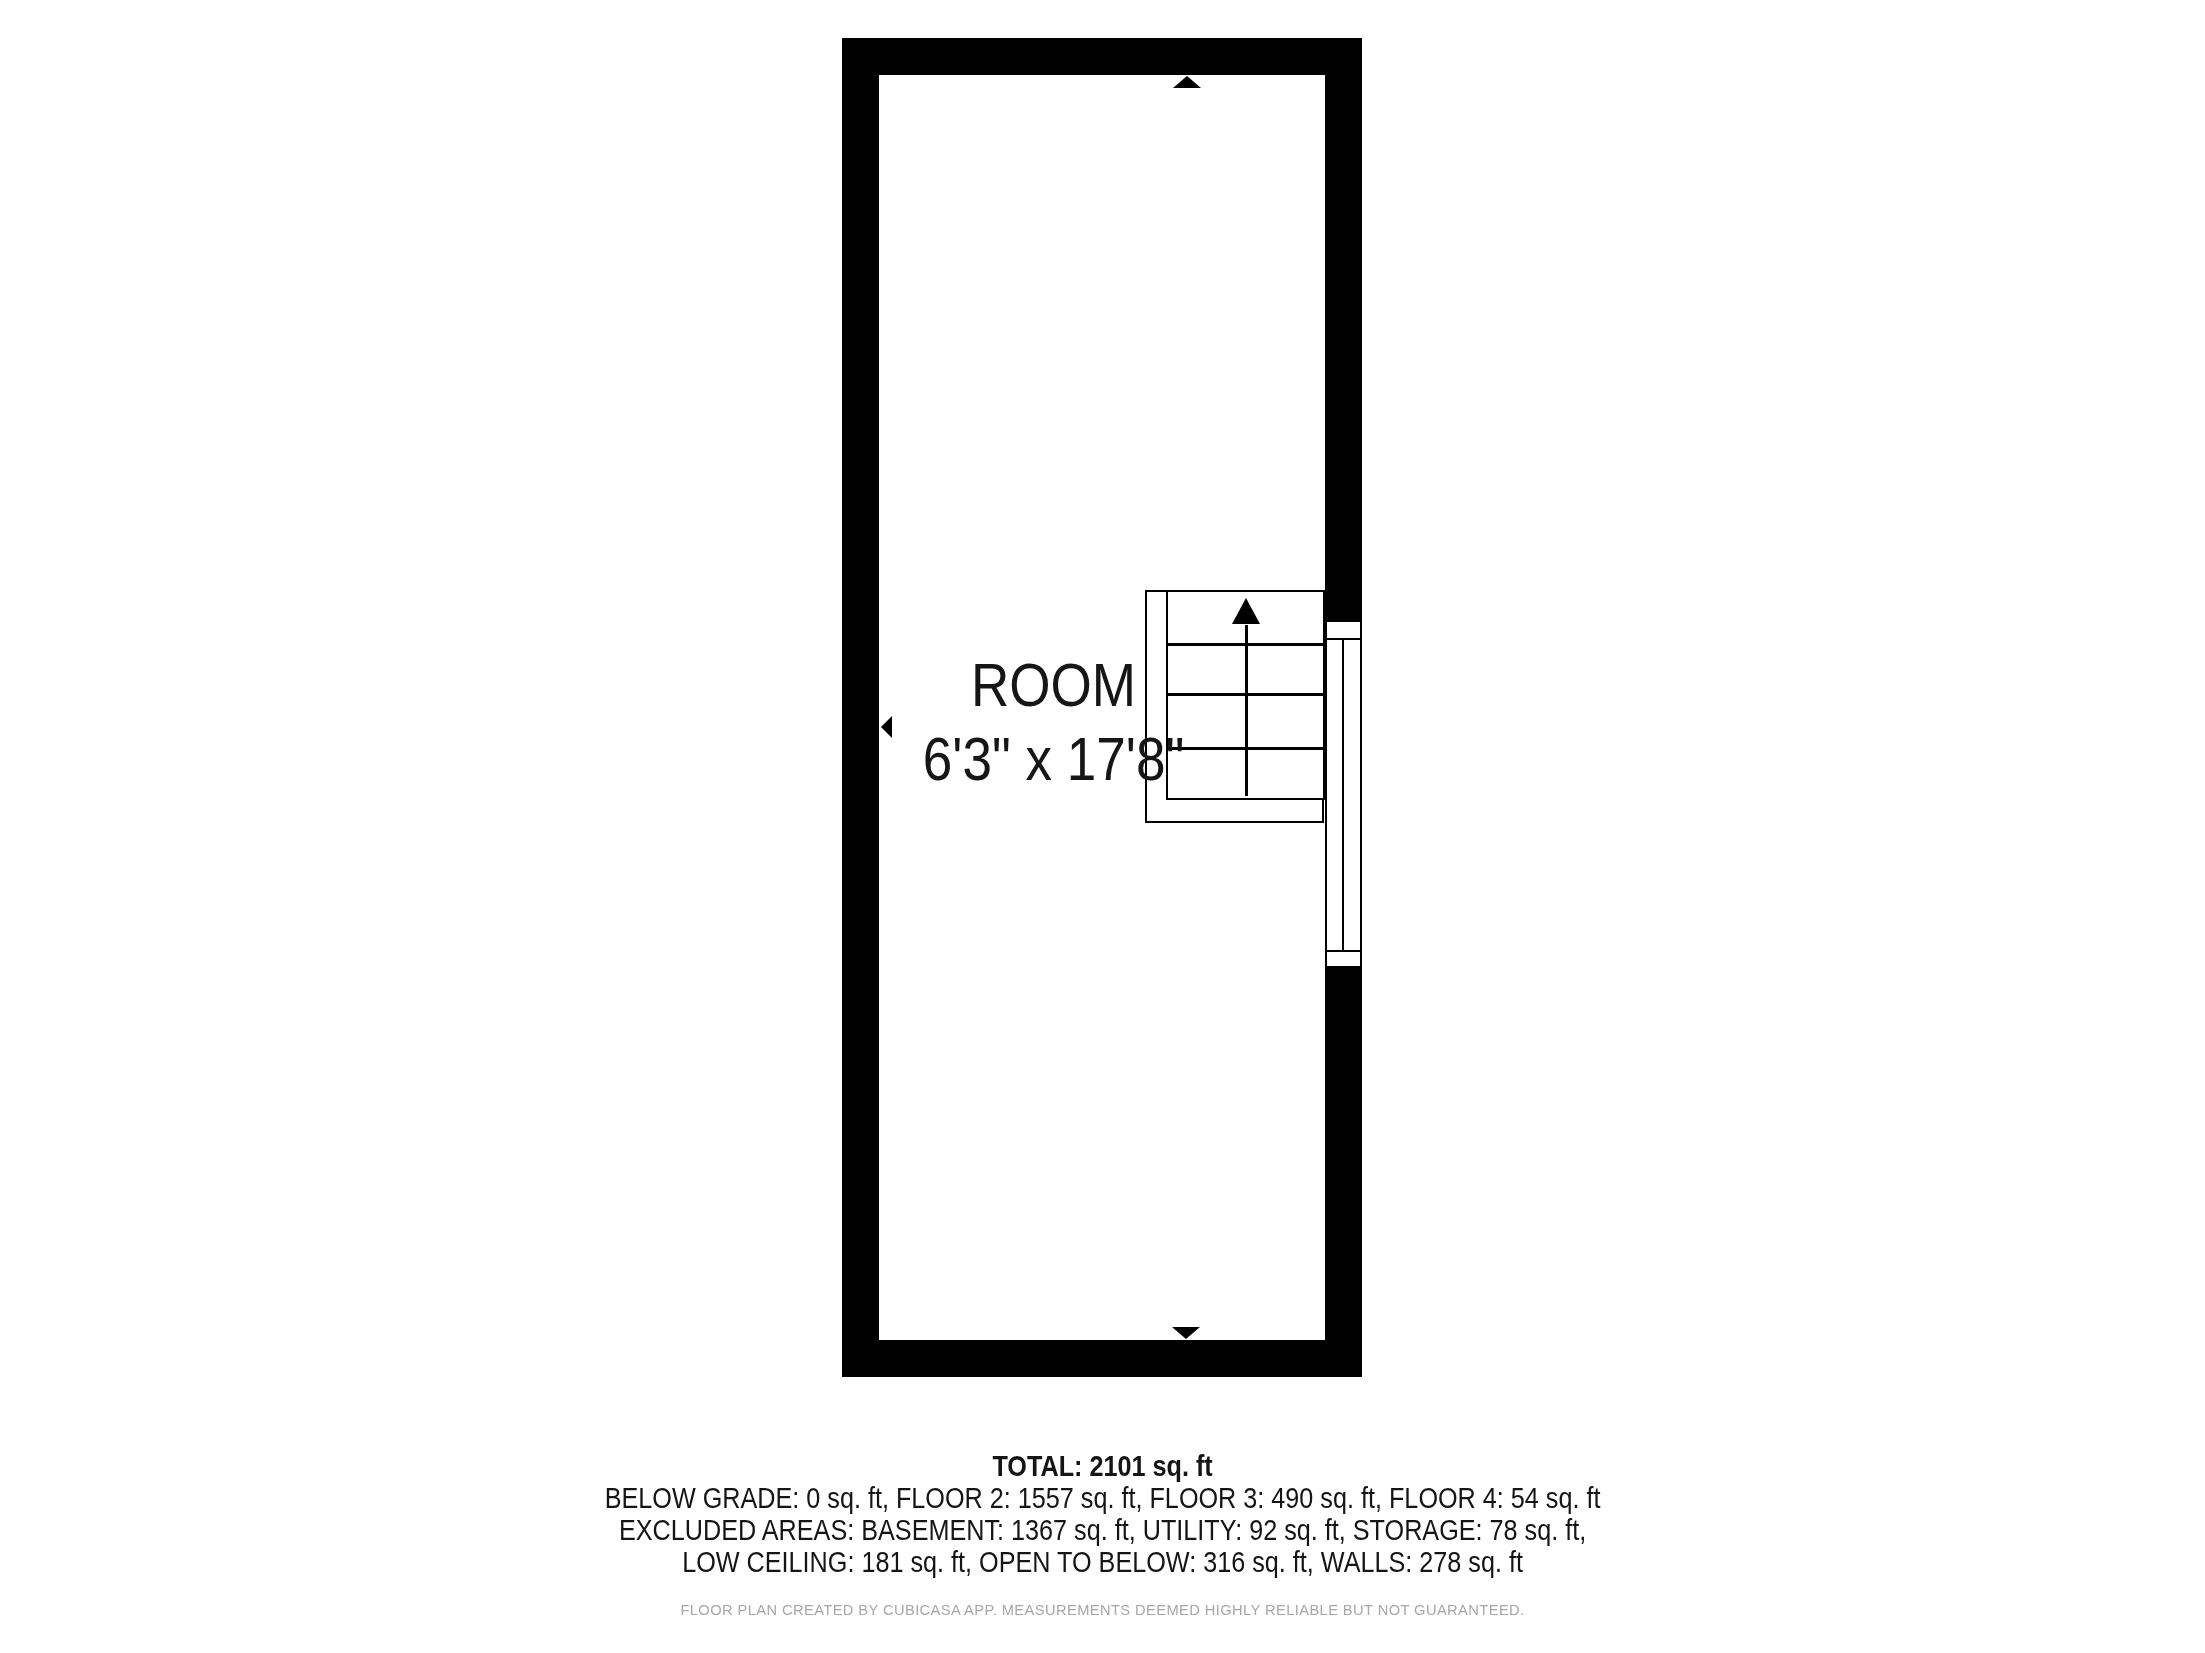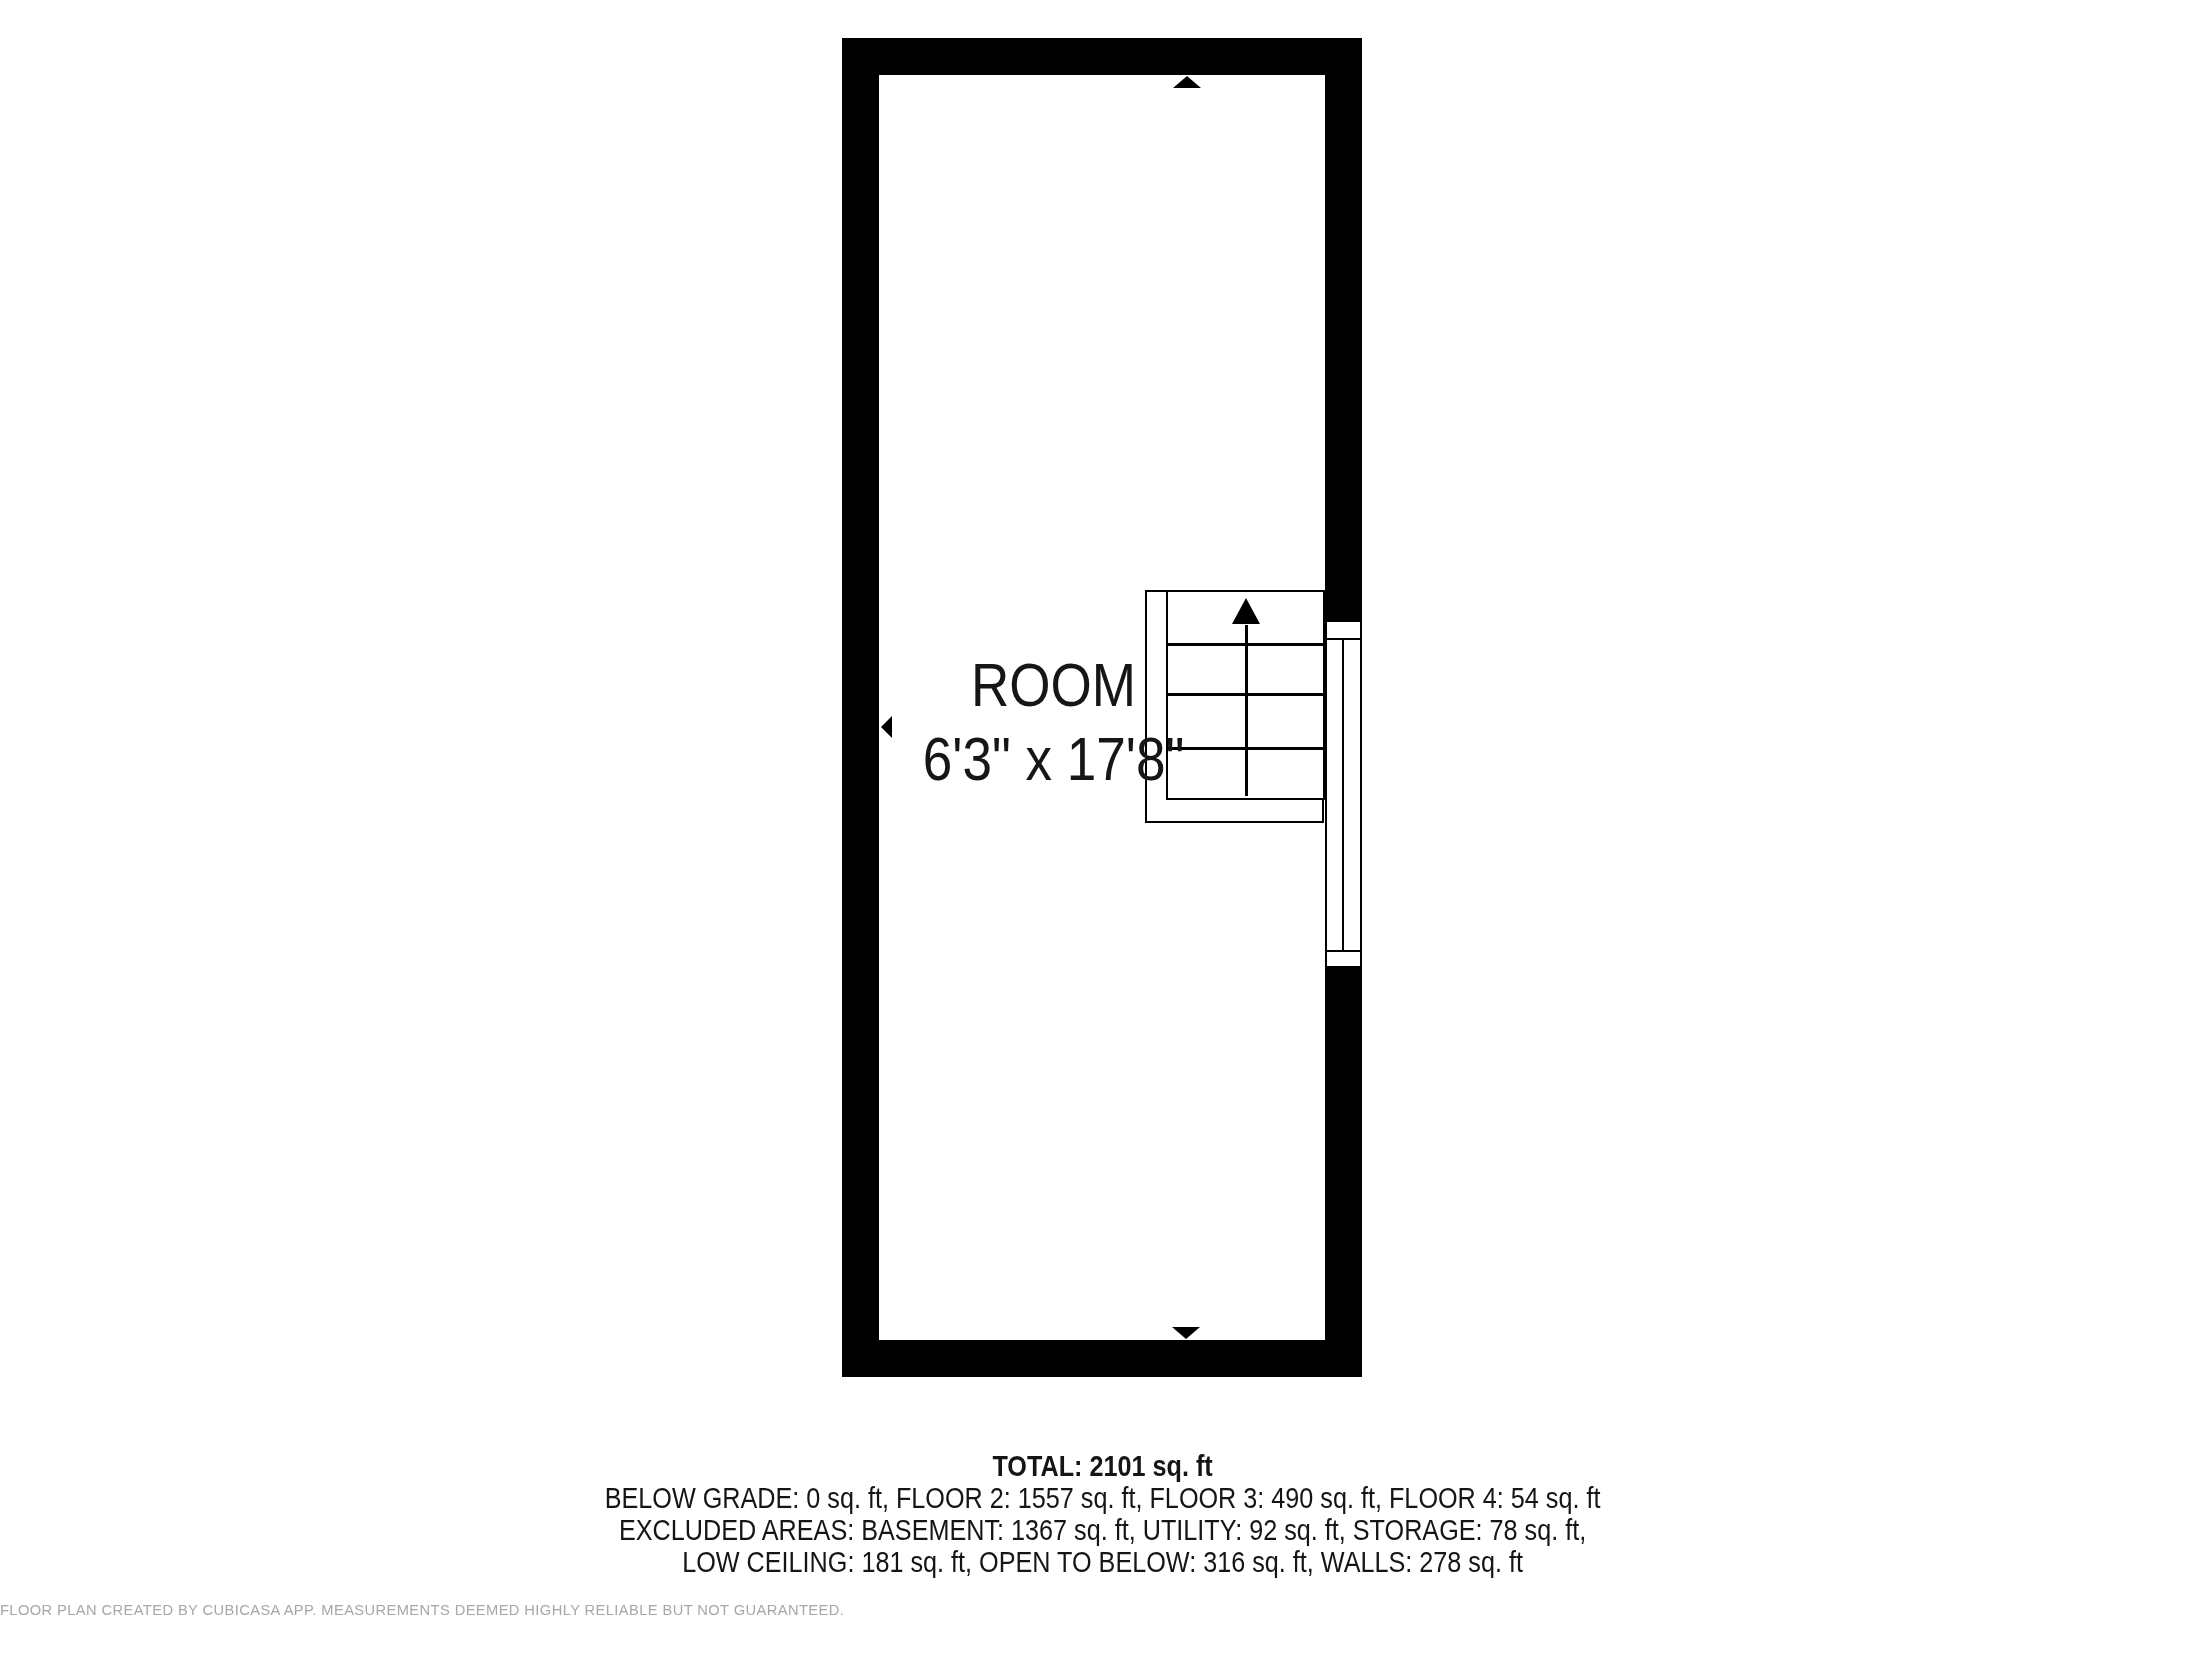--- a/index.html
+++ b/index.html
@@ -56,21 +56,21 @@
     position:absolute;left:0;top:1450px;width:2205px;
     text-align:center;color:#151515;
     transform:scaleX(0.84);transform-origin:1103px 0;
     white-space:nowrap;
   }
   .summary-total{font-size:30px;line-height:32px;font-weight:700;}
   .summary-line{font-size:30px;line-height:32px;font-weight:400;}
   
   .footer{
     position:absolute;left:0;top:1597px;width:2205px;
-    color:#a7a7a7;font-size:14.7px;line-height:26.5px;
+    text-align:center;color:#a7a7a7;font-size:14.7px;line-height:26.5px;
     letter-spacing:0.4px;white-space:nowrap;
   }
 </style>
 </head>
 <body>
 
 <div id="canvas">
 
   <section>
 

